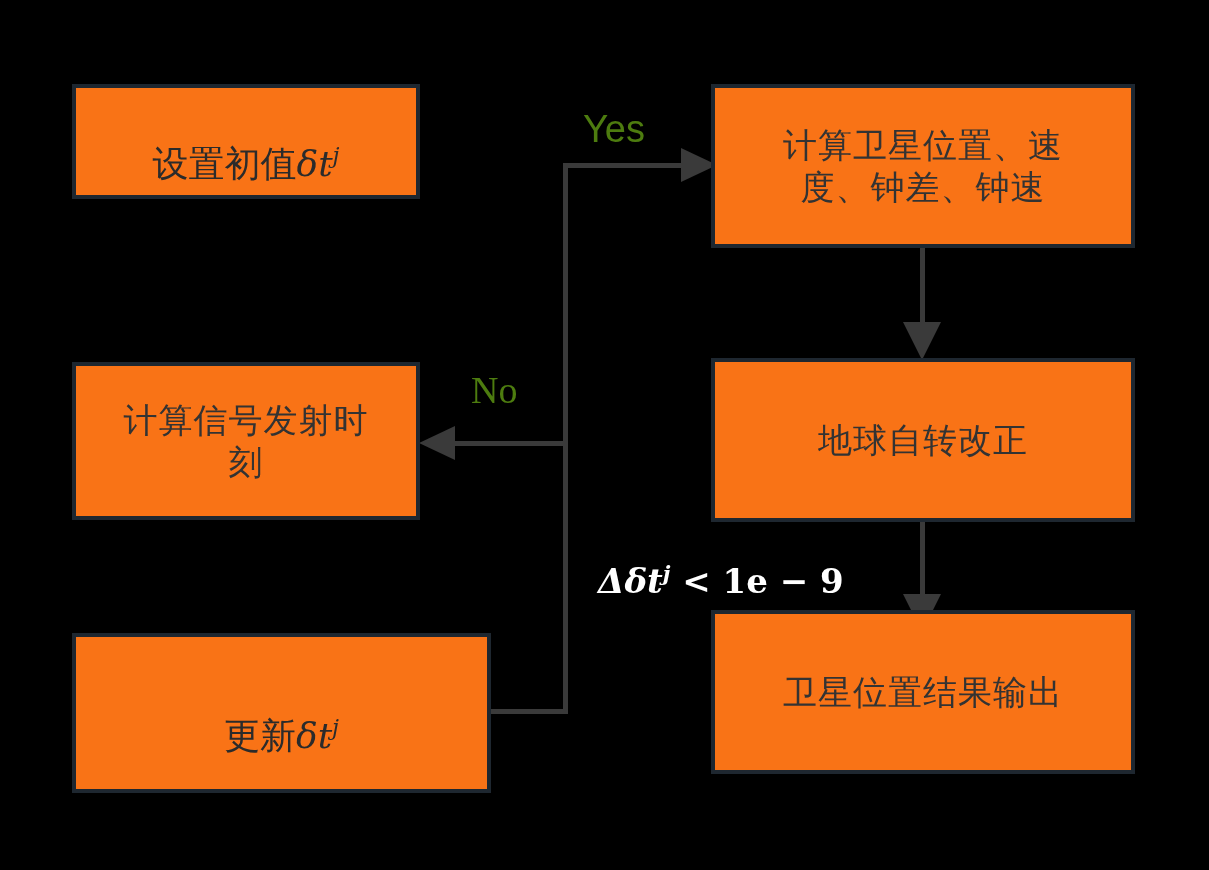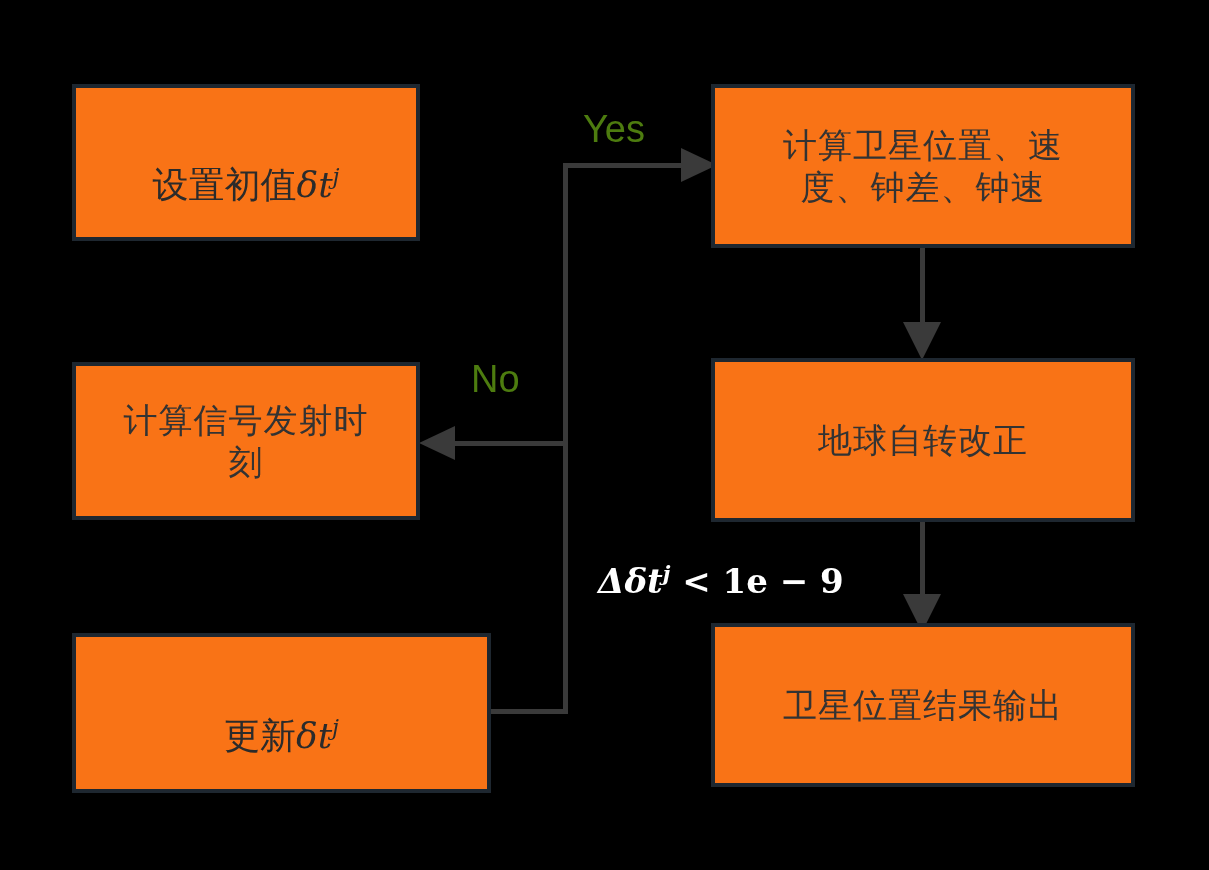--- a/index.html
+++ b/index.html
@@ -124,29 +124,29 @@
   <div class="seg seg-h" style="left:418px; top:709px; width:150px;"></div>
 
   <div class="seg seg-v" style="left:920px; top:248px; height:80px;"></div>
   <div class="arrowhead arrow-down" style="left:903px; top:322px;"></div>
 
   <div class="seg seg-v" style="left:920px; top:521px; height:80px;"></div>
   <div class="arrowhead arrow-down" style="left:903px; top:594px;"></div>
 
   <div class="edge-label" style="left:583px; top:108px;">Yes</div>
 
-  <div class="edge-label" style="left:471px; top:358px;">No</div>
+  <div class="edge-label" style="left:471px; top:368px;font-family:Liberation Serif, serif;">No</div>
 
   <div class="cond-label" style="left:598px; top:561px;">
     <span class="it">Δ</span><span class="it">δt</span><sup>j</sup>
     <span>&lt;</span>
     <span>1e − 9</span>
   </div>
 
-  <div class="node" style="left:72px; top:84px; width:348px; height:157px;">
+  <div class="node" style="left:72px; top:84px; width:348px; height:115px;">
     <span class="label label-serif">
       <span>设置初值</span><span class="math"><span>δt</span><sup>j</sup></span>
     </span>
   </div>
 
   <div class="node" style="left:711px; top:84px; width:424px; height:164px;">
     <span class="label label-sans">计算卫星位置、速
 度、钟差、钟速</span>
   </div>
 
@@ -158,17 +158,17 @@
   <div class="node" style="left:711px; top:358px; width:424px; height:164px;">
     <span class="label label-sans">地球自转改正</span>
   </div>
 
   <div class="node" style="left:72px; top:633px; width:419px; height:160px;">
     <span class="label label-serif">
       <span>更新</span><span class="math"><span>δt</span><sup>j</sup></span>
     </span>
   </div>
 
-  <div class="node" style="left:711px; top:623px; width:424px; height:164px;">
+  <div class="node" style="left:711px; top:610px; width:424px; height:164px;">
     <span class="label label-sans">卫星位置结果输出</span>
   </div>
 
 </div>
 
 </body></html>

